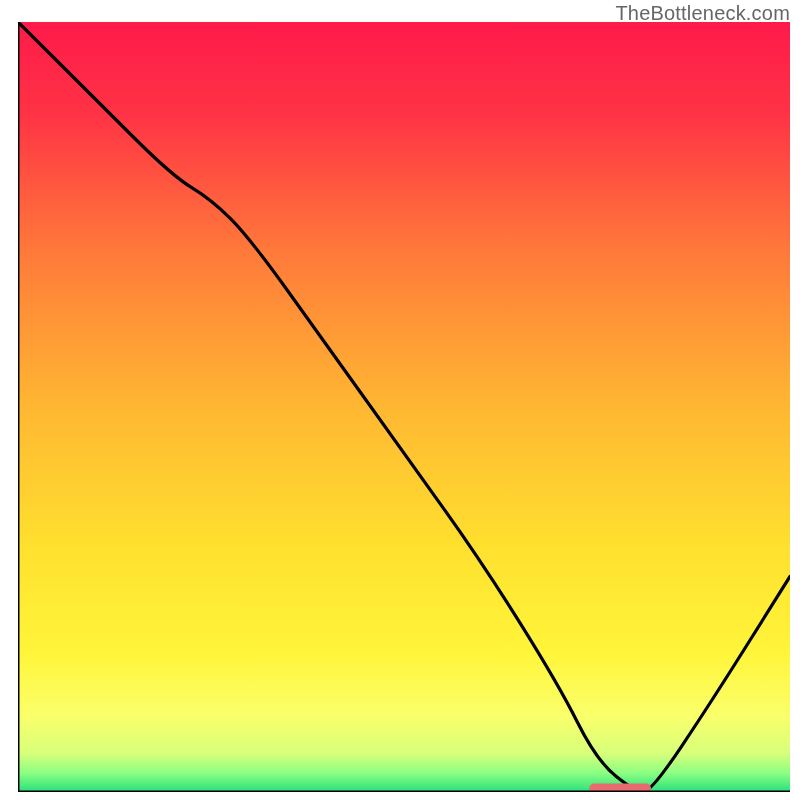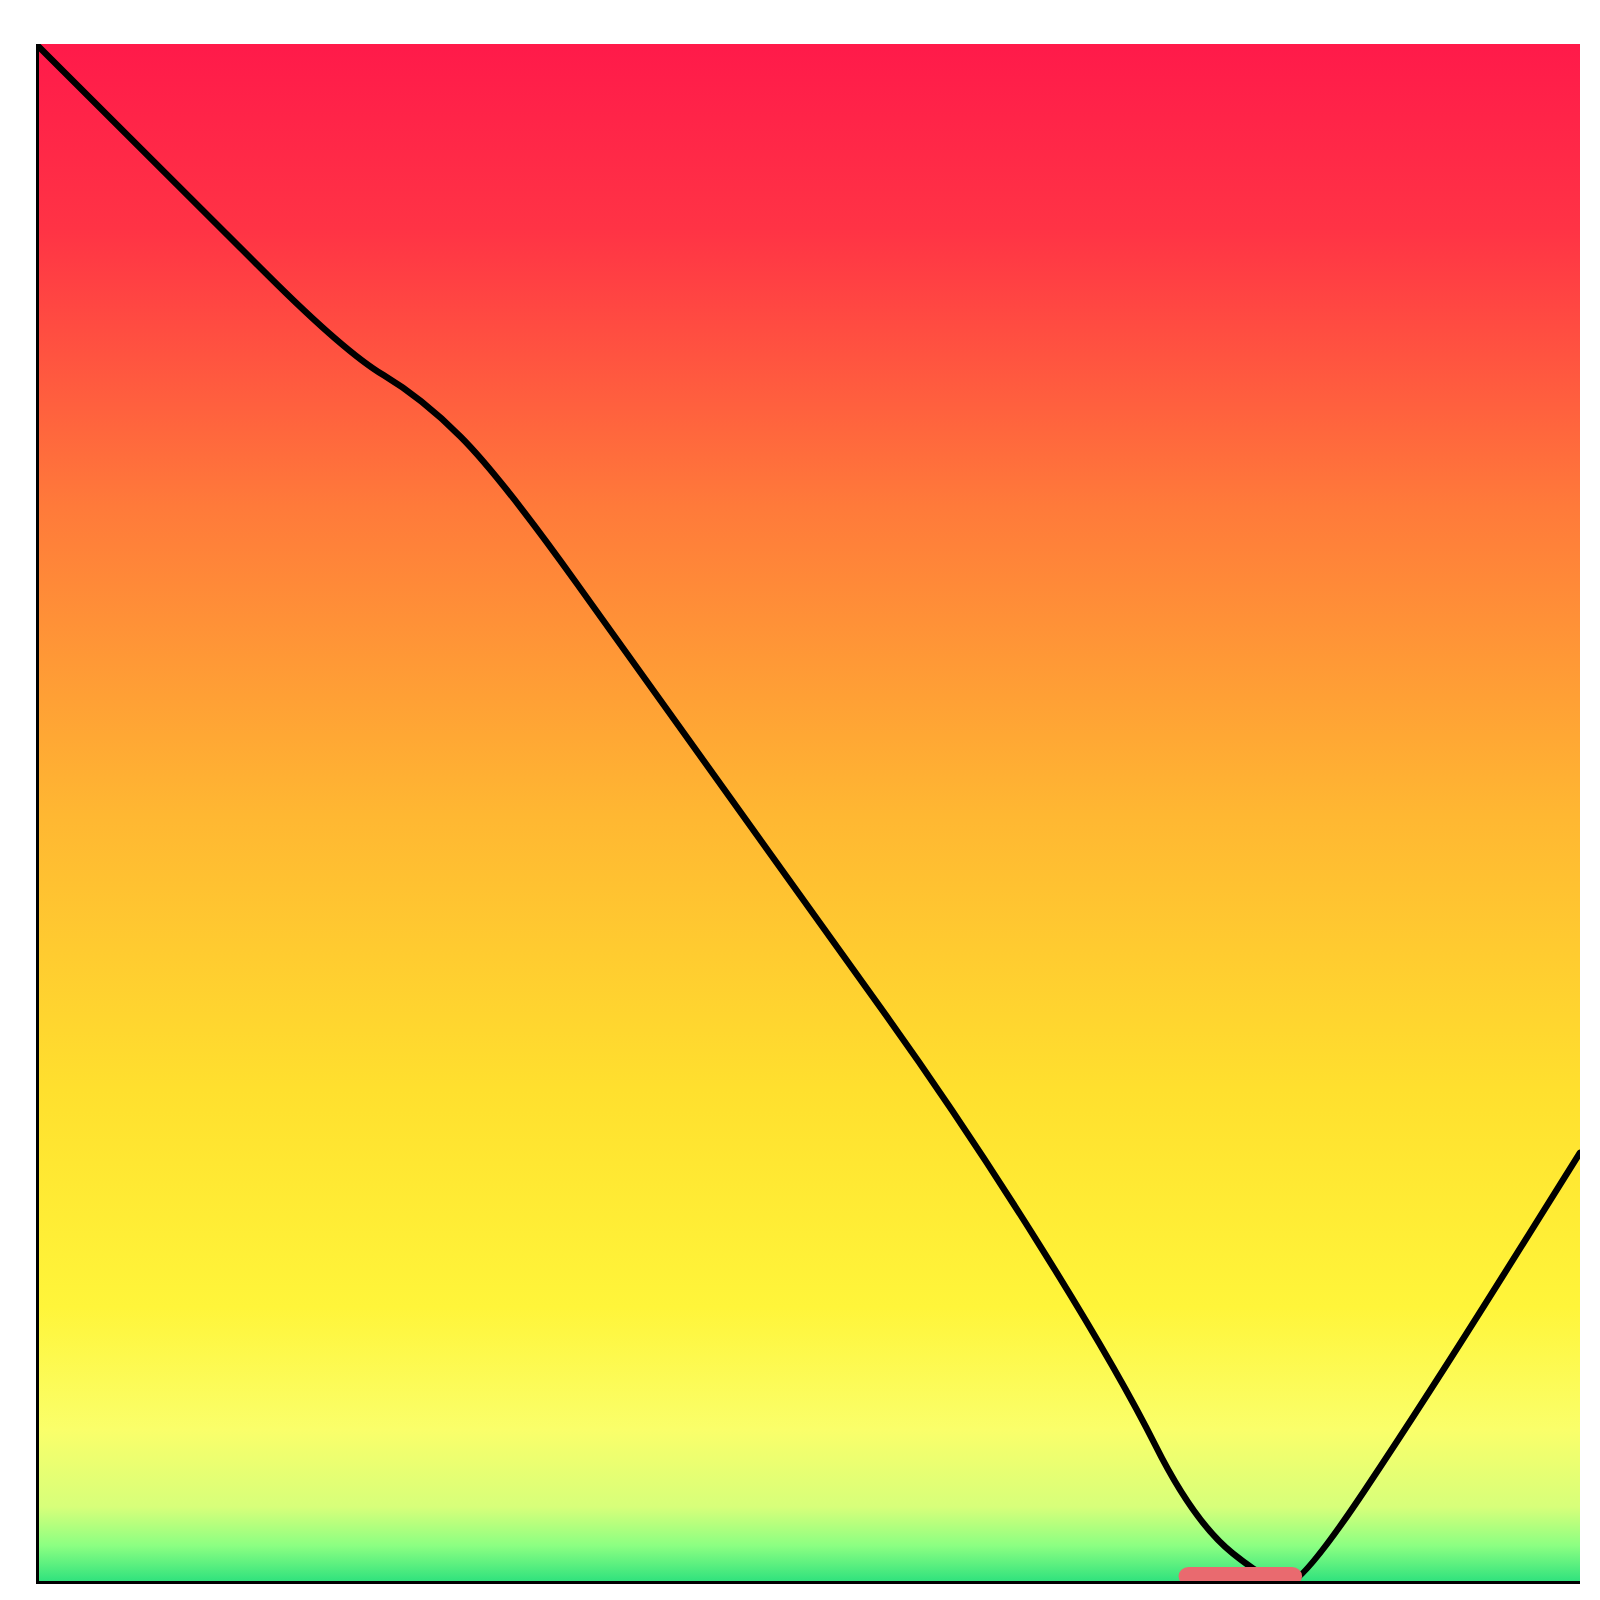--- a/index.html
+++ b/index.html
@@ -31,20 +31,21 @@
     top: 22px;
     width: 772px;   
     height: 770px;  
   }
 </style>
 </head>
 <body>
 
 <div class="frame">
 
+  <div class="watermark">TheBottleneck.com</div>
 
   <svg class="plot" viewBox="0 0 772 770" preserveAspectRatio="none">
     <defs>
       <linearGradient id="bg-grad" x1="0" y1="0" x2="0" y2="1">
           <stop offset="0%" stop-color="#ff1a4a"></stop>
           <stop offset="12%" stop-color="#ff3345"></stop>
           <stop offset="30%" stop-color="#ff7a3a"></stop>
           <stop offset="50%" stop-color="#ffb732"></stop>
           <stop offset="68%" stop-color="#ffe02e"></stop>
           <stop offset="82%" stop-color="#fff53a"></stop>

